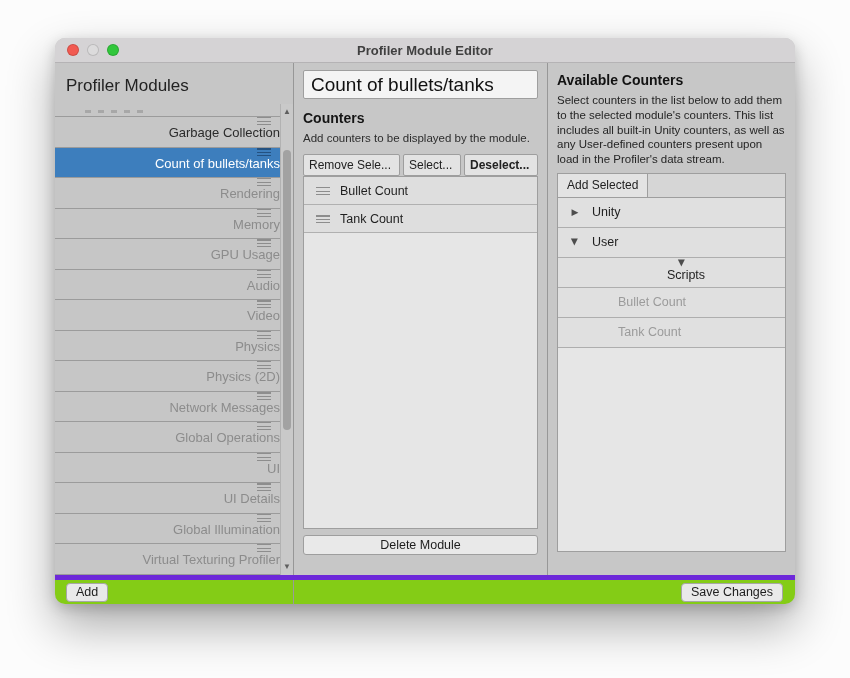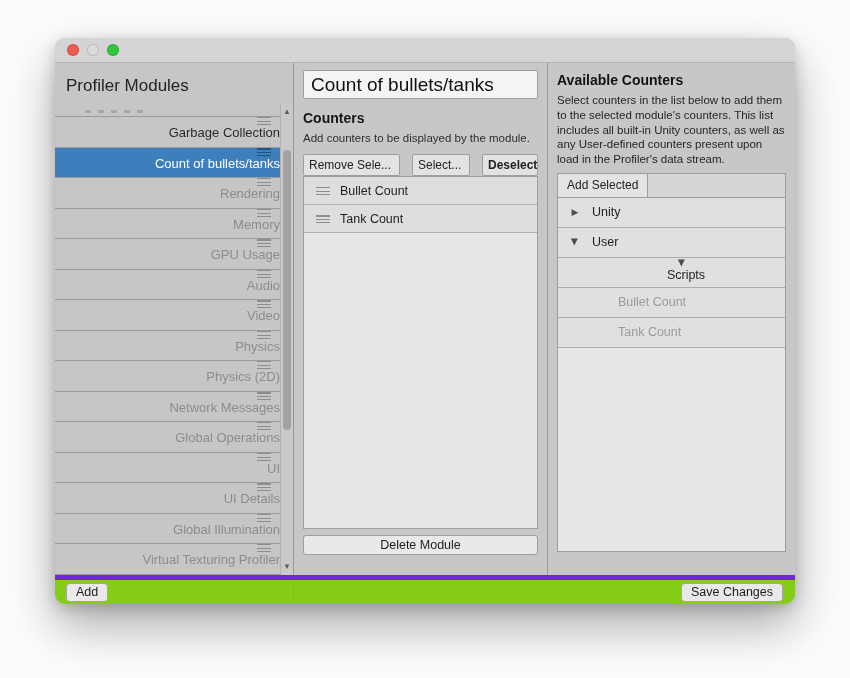--- a/index.html
+++ b/index.html
@@ -52,21 +52,21 @@
   .sbar .up { top:2px; } .sbar .down { bottom:2px; }
   .sbar .thumb { position:absolute; left:2px; width:8px; border-radius:4px; background:#a2a2a2; top:46px; height:280px; }
   
   .name-input {
     margin-top:7px; width:100%; height:29px; background:#f4f4f4;
     border:1px solid #9e9e9e; border-radius:2px; font-family:inherit;
     font-size:19px; color:#111; padding:0 7px; display:block;
   }
   .sec-head { margin-top:11px; font-size:14px; font-weight:700; color:#151515; }
   .sec-desc { margin-top:5px; font-size:11.5px; line-height:14px; color:#2d2d2d; }
-  .ctoolbar { margin-top:9px; display:flex; gap:12px; height:22px; }
+  .ctoolbar { margin-top:9px; display:flex; gap:3px; height:22px; }
   .tbtn {
     background:#e3e3e3; border:1px solid #9e9e9e; border-radius:2px;
     font-family:inherit; font-size:12px; color:#222; padding:0 5px;
     white-space:nowrap; overflow:hidden; text-align:left;
   }
   .tbtn.b1 { width:97px; flex:none; } .tbtn.b2 { width:58px; flex:none; } .tbtn.b3 { flex:1;font-weight:bold; }
   .cbox {
     height:353px; border:1px solid #9e9e9e; background:#e6e6e6;
     display:flex; flex-direction:column;
   }
@@ -117,20 +117,21 @@
 <body>
 
 <div class="window">
 
   <div class="titlebar">
     <div class="lights">
       <span class="light" style="background: rgb(242, 90, 81);"></span>
       <span class="light" style="background: rgb(220, 219, 220);"></span>
       <span class="light" style="background: rgb(50, 199, 60);"></span>
     </div>
+    <div class="titletext">Profiler Module Editor</div>
   </div>
 
   <div class="body">
 
     <div class="panel-left">
       <div class="pm-header">Profiler Modules</div>
       <div class="pm-listwrap">
         <div class="pm-list">
           <div class="mrow-clip">
             <span class="stub"></span>

